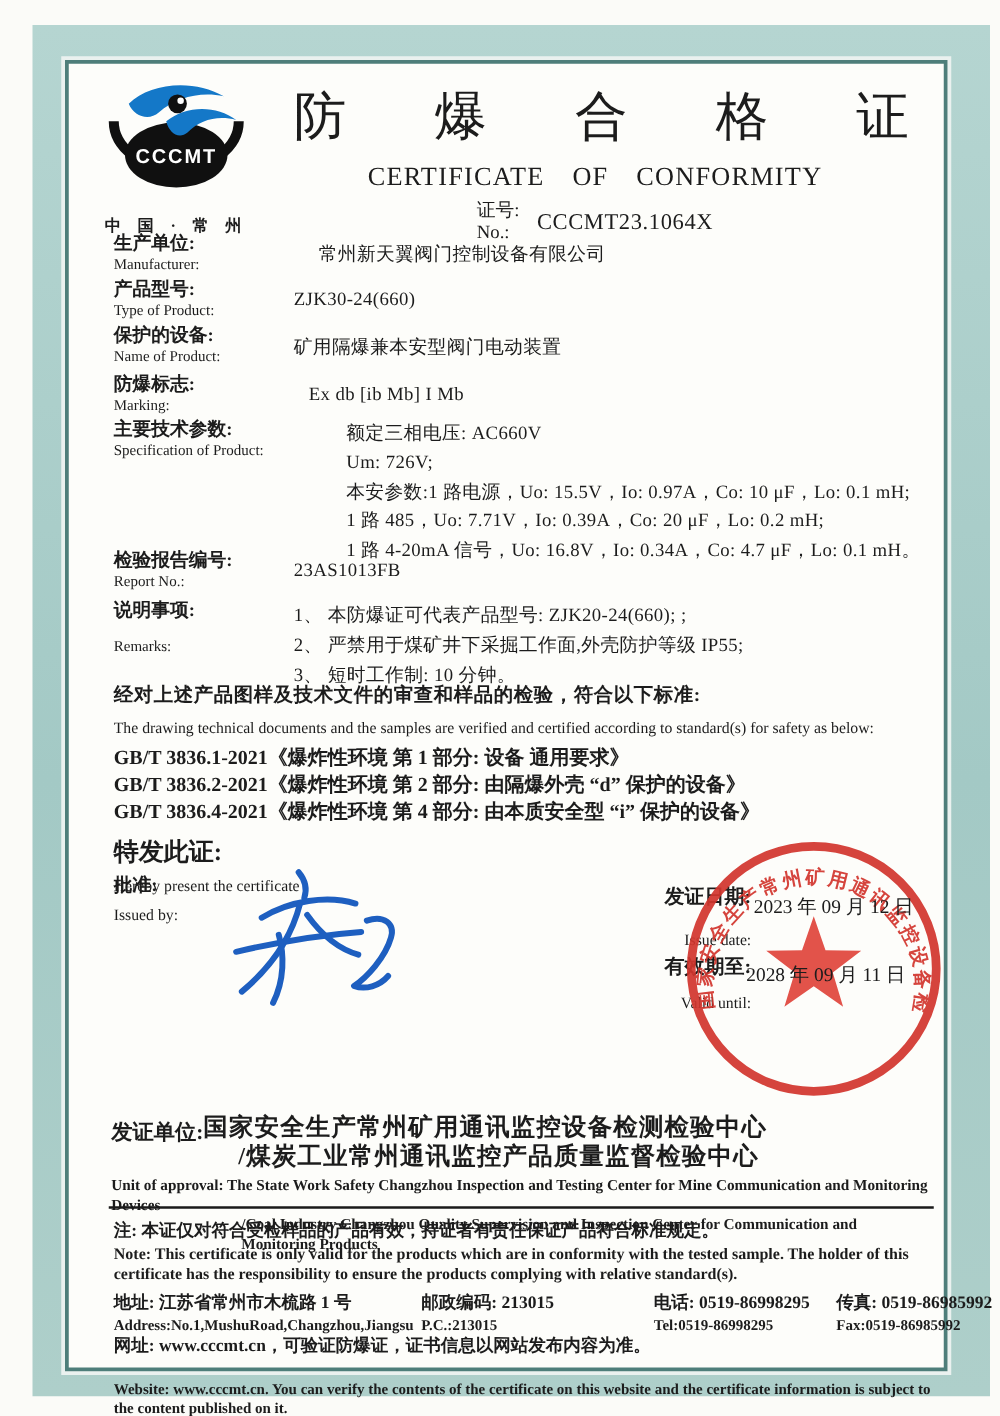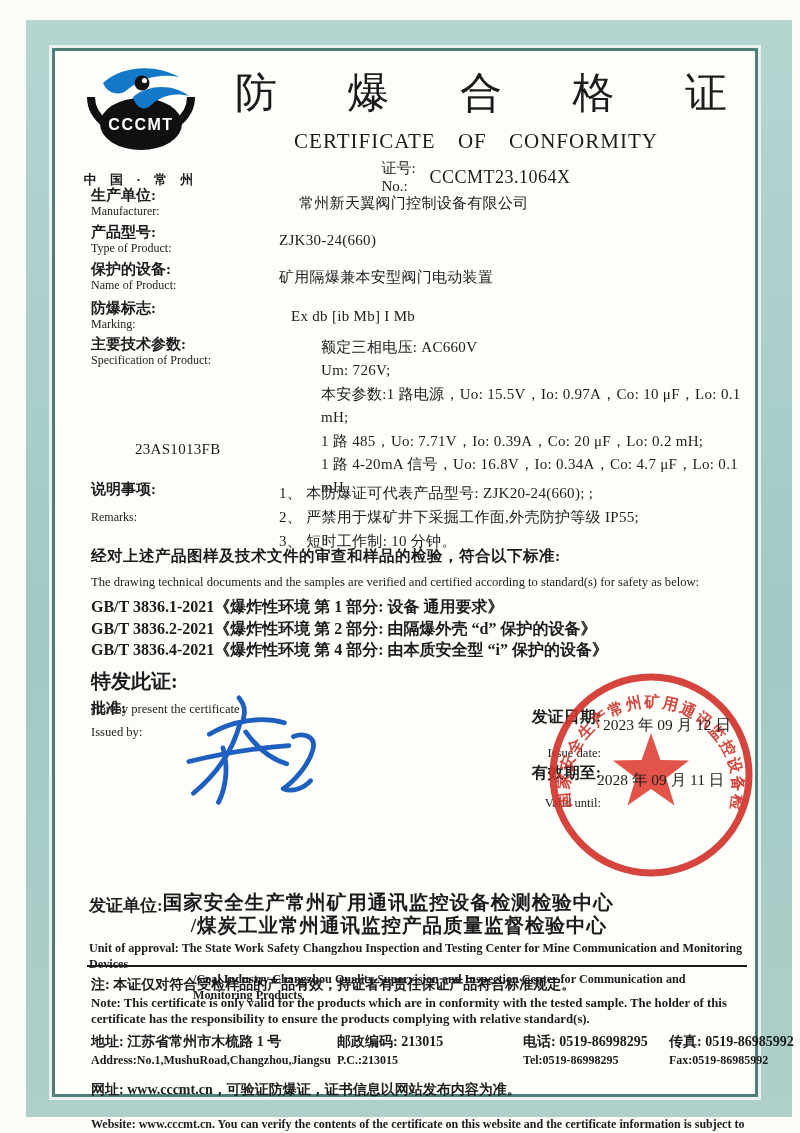--- a/index.html
+++ b/index.html
@@ -30,21 +30,21 @@
   .certno-row { display:flex; justify-content:center; align-items:center; margin-top:5px; }
   .certno-labels { text-align:left; }
   .certno-labels .cn { font-size:15px; }
   .certno-labels .en { font-size:15px; }
   .certno-val { font-size:18px; margin-left:14px; letter-spacing:.5px; }
 
   
   .frow { position:absolute; left:36px; right:14px; display:grid; grid-template-columns:144px 1fr; }
   .flabel .cn { font-size:15px; font-weight:600; line-height:17px; white-space:nowrap; }
   .flabel .en { font-size:12px; line-height:15px; white-space:nowrap; }
-  .fval { font-size:15px; align-self:center; letter-spacing:.3px;margin-left:44px; }
+  .fval { font-size:15px; align-self:center; letter-spacing:.3px; }
   .fval-top { align-self:start; }
   .speclines { font-size:15px; line-height:23.4px; }
   .rmklines  { font-size:15px; line-height:24px; }
 
   
   .standards { position:absolute; left:36px; right:12px; top:495px; }
   .std-intro-cn { font-size:15.5px; font-weight:600; letter-spacing:.5px; }
   .std-intro-en { font-size:12.6px; margin-top:8px; }
   .std-list { margin-top:6px; font-size:16px; font-weight:600; line-height:21.5px; }
   .std-present-cn { font-size:20px; font-weight:700; margin-top:7px; }
@@ -73,21 +73,21 @@
   .unit-lines .l2 { padding-left:28px; }
   .unit-enrow { margin-top:4px; font-size:12.2px; font-weight:700; line-height:15.5px; }
   .unit-enrow .l2 { padding-left:104px; }
   .divider { position:absolute; left:32px; right:8px; top:914px; border-top:2.5px solid #1a1a1a; }
 
   .notes { position:absolute; left:36px; right:8px; top:925px; }
   .note-cn { font-size:14px; font-weight:600; }
   .note-en { font-size:12.8px; font-weight:700; line-height:15.5px; margin-top:2px; }
   .addr-cn { display:grid; grid-template-columns:246px 186px 146px auto; margin-top:6px; font-size:14px; font-weight:600; white-space:nowrap; }
   .addr-en { display:grid; grid-template-columns:246px 186px 146px auto; margin-top:2px; font-size:12px; font-weight:600; white-space:nowrap; }
-  .web-cn { margin-top:13px; font-size:14px; font-weight:600; }
+  .web-cn { margin-top:0; font-size:14px; font-weight:600; }
   .web-en { margin-top:18px; font-size:12px; font-weight:600; }
 </style>
 </head>
 <body>
 
 <div class="page">
   <div class="band"></div>
   <div class="sheet">
     <div class="content">
 
@@ -156,20 +156,24 @@
         <div class="fval fval-top speclines">
           <div>额定三相电压: AC660V</div>
           <div>Um: 726V;</div>
           <div>本安参数:1 路电源，Uo: 15.5V，Io: 0.97A，Co: 10 μF，Lo: 0.1 mH;</div>
           <div>1 路 485，Uo: 7.71V，Io: 0.39A，Co: 20 μF，Lo: 0.2 mH;</div>
           <div>1 路 4-20mA 信号，Uo: 16.8V，Io: 0.34A，Co: 4.7 μF，Lo: 0.1 mH。</div>
         </div>
       </div>
 
       <div class="frow" style="top:390px;">
+        <div class="flabel">
+          <div class="cn">检验报告编号:</div>
+          <div class="en">Report No.:</div>
+        </div>
         <div class="fval">23AS1013FB</div>
       </div>
 
       <div class="frow" style="top:430px;">
         <div class="flabel">
           <div class="cn">说明事项:</div>
           <div class="en" style="margin-top:12px;">Remarks:</div>
         </div>
         <div class="fval fval-top rmklines">
           <div>1、 本防爆证可代表产品型号: ZJK20-24(660); ;</div>

